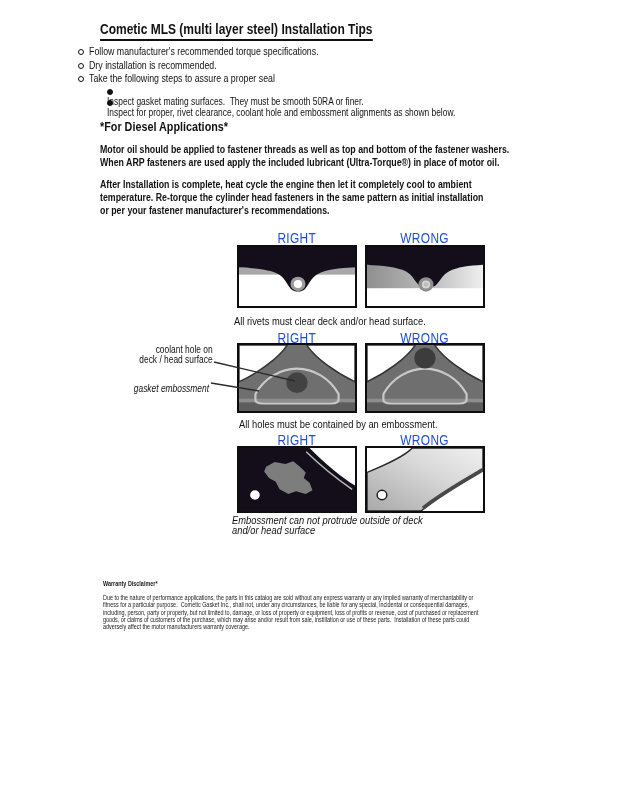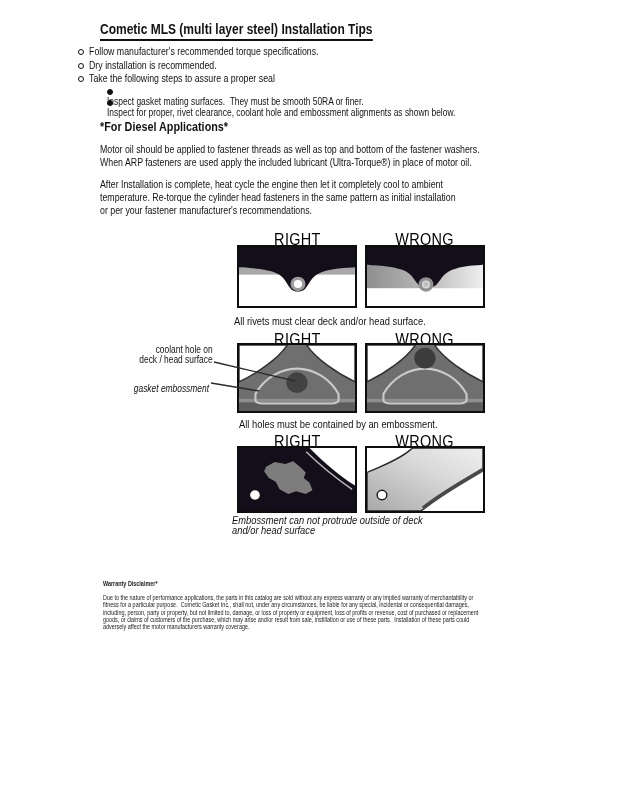--- a/index.html
+++ b/index.html
@@ -17,25 +17,25 @@
   .brow{display:flex;align-items:flex-start;height:13.6px;}
   .brow .mk{width:4px;height:4px;border:1px solid #111;border-radius:50%;margin:4px 5px 0 0;flex:none;}
   .brow .bt{font-size:11px;}
   .brow.sub{margin-left:29px;height:11.4px;flex-direction:column;}
   .brow.sub .mk{background:#111;width:4px;height:4px;margin-top:3px;}
   .brow.sub .bt{font-size:10.5px;}
 
   .diesel{position:absolute;left:100px;top:117px;}
   .dhead{margin-bottom:8px;}
   .dhead .cond{font-size:13.5px;font-weight:700;}
-  .dp{margin-bottom:8px;}
+  .dp{margin-bottom:8px;font-weight:bold;}
   .dp .cond{font-size:11px;line-height:13.1px;}
   .dp.last{margin-top:6px;}
 
-  .lab{position:absolute;width:120px;text-align:center;font-size:17px;color:#000000;}
+  .lab{position:absolute;width:120px;text-align:center;font-size:14px;color:#1d4ed8;}
   .lab span{display:inline-block;transform:scaleX(0.85);letter-spacing:0.4px;}
   .dbox{position:absolute;width:120px;border:2px solid #0d0d0d;background:#fff;box-sizing:border-box;}
   .dbox svg{display:block;width:100%;height:100%;}
   .cap{position:absolute;}
   .cap .cond85{font-size:11px;line-height:10.4px;}
 
   .ann{position:absolute;text-align:right;}
   .ann .condr{font-size:10.5px;line-height:9.8px;}
 
   .legal{position:absolute;left:103px;top:572px;}

